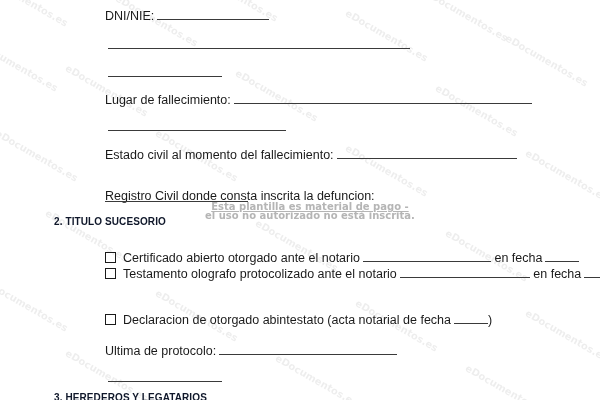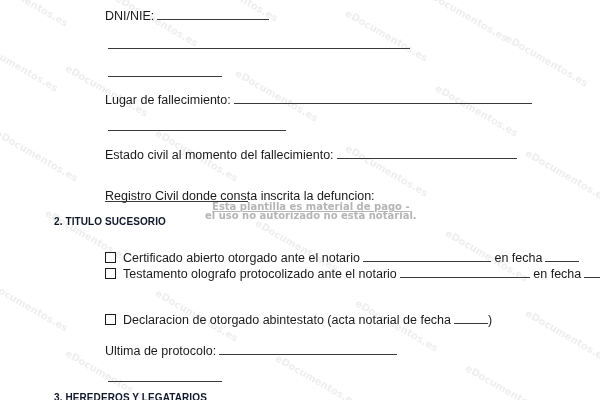--- a/index.html
+++ b/index.html
@@ -135,21 +135,21 @@
 
 <div class="line" style="top:188px">
   <span>Registro Civil donde consta inscrita la defuncion:</span>
 </div>
 <div class="line" style="top:189px">
   <span class="blank" style="width:143px;margin-left:0"></span>
 </div>
 
 <div class="notice">
   <div class="l1">Esta plantilla es material de pago -</div>
-  <div>el uso no autorizado no está notarial.</div>
+  <div>el uso no autorizado no está inscrita.</div>
 </div>
 
 <div class="heading" style="top:216px">2. TITULO SUCESORIO</div>
 
 <div class="line" style="top:249px">
   <span class="checkbox"></span><span>Certificado abierto otorgado ante el notario</span><span class="blank" style="width:128px"></span>
   <span>en fecha</span><span class="blank" style="width:34px"></span>
 </div>
 
 <div class="line" style="top:265px">

